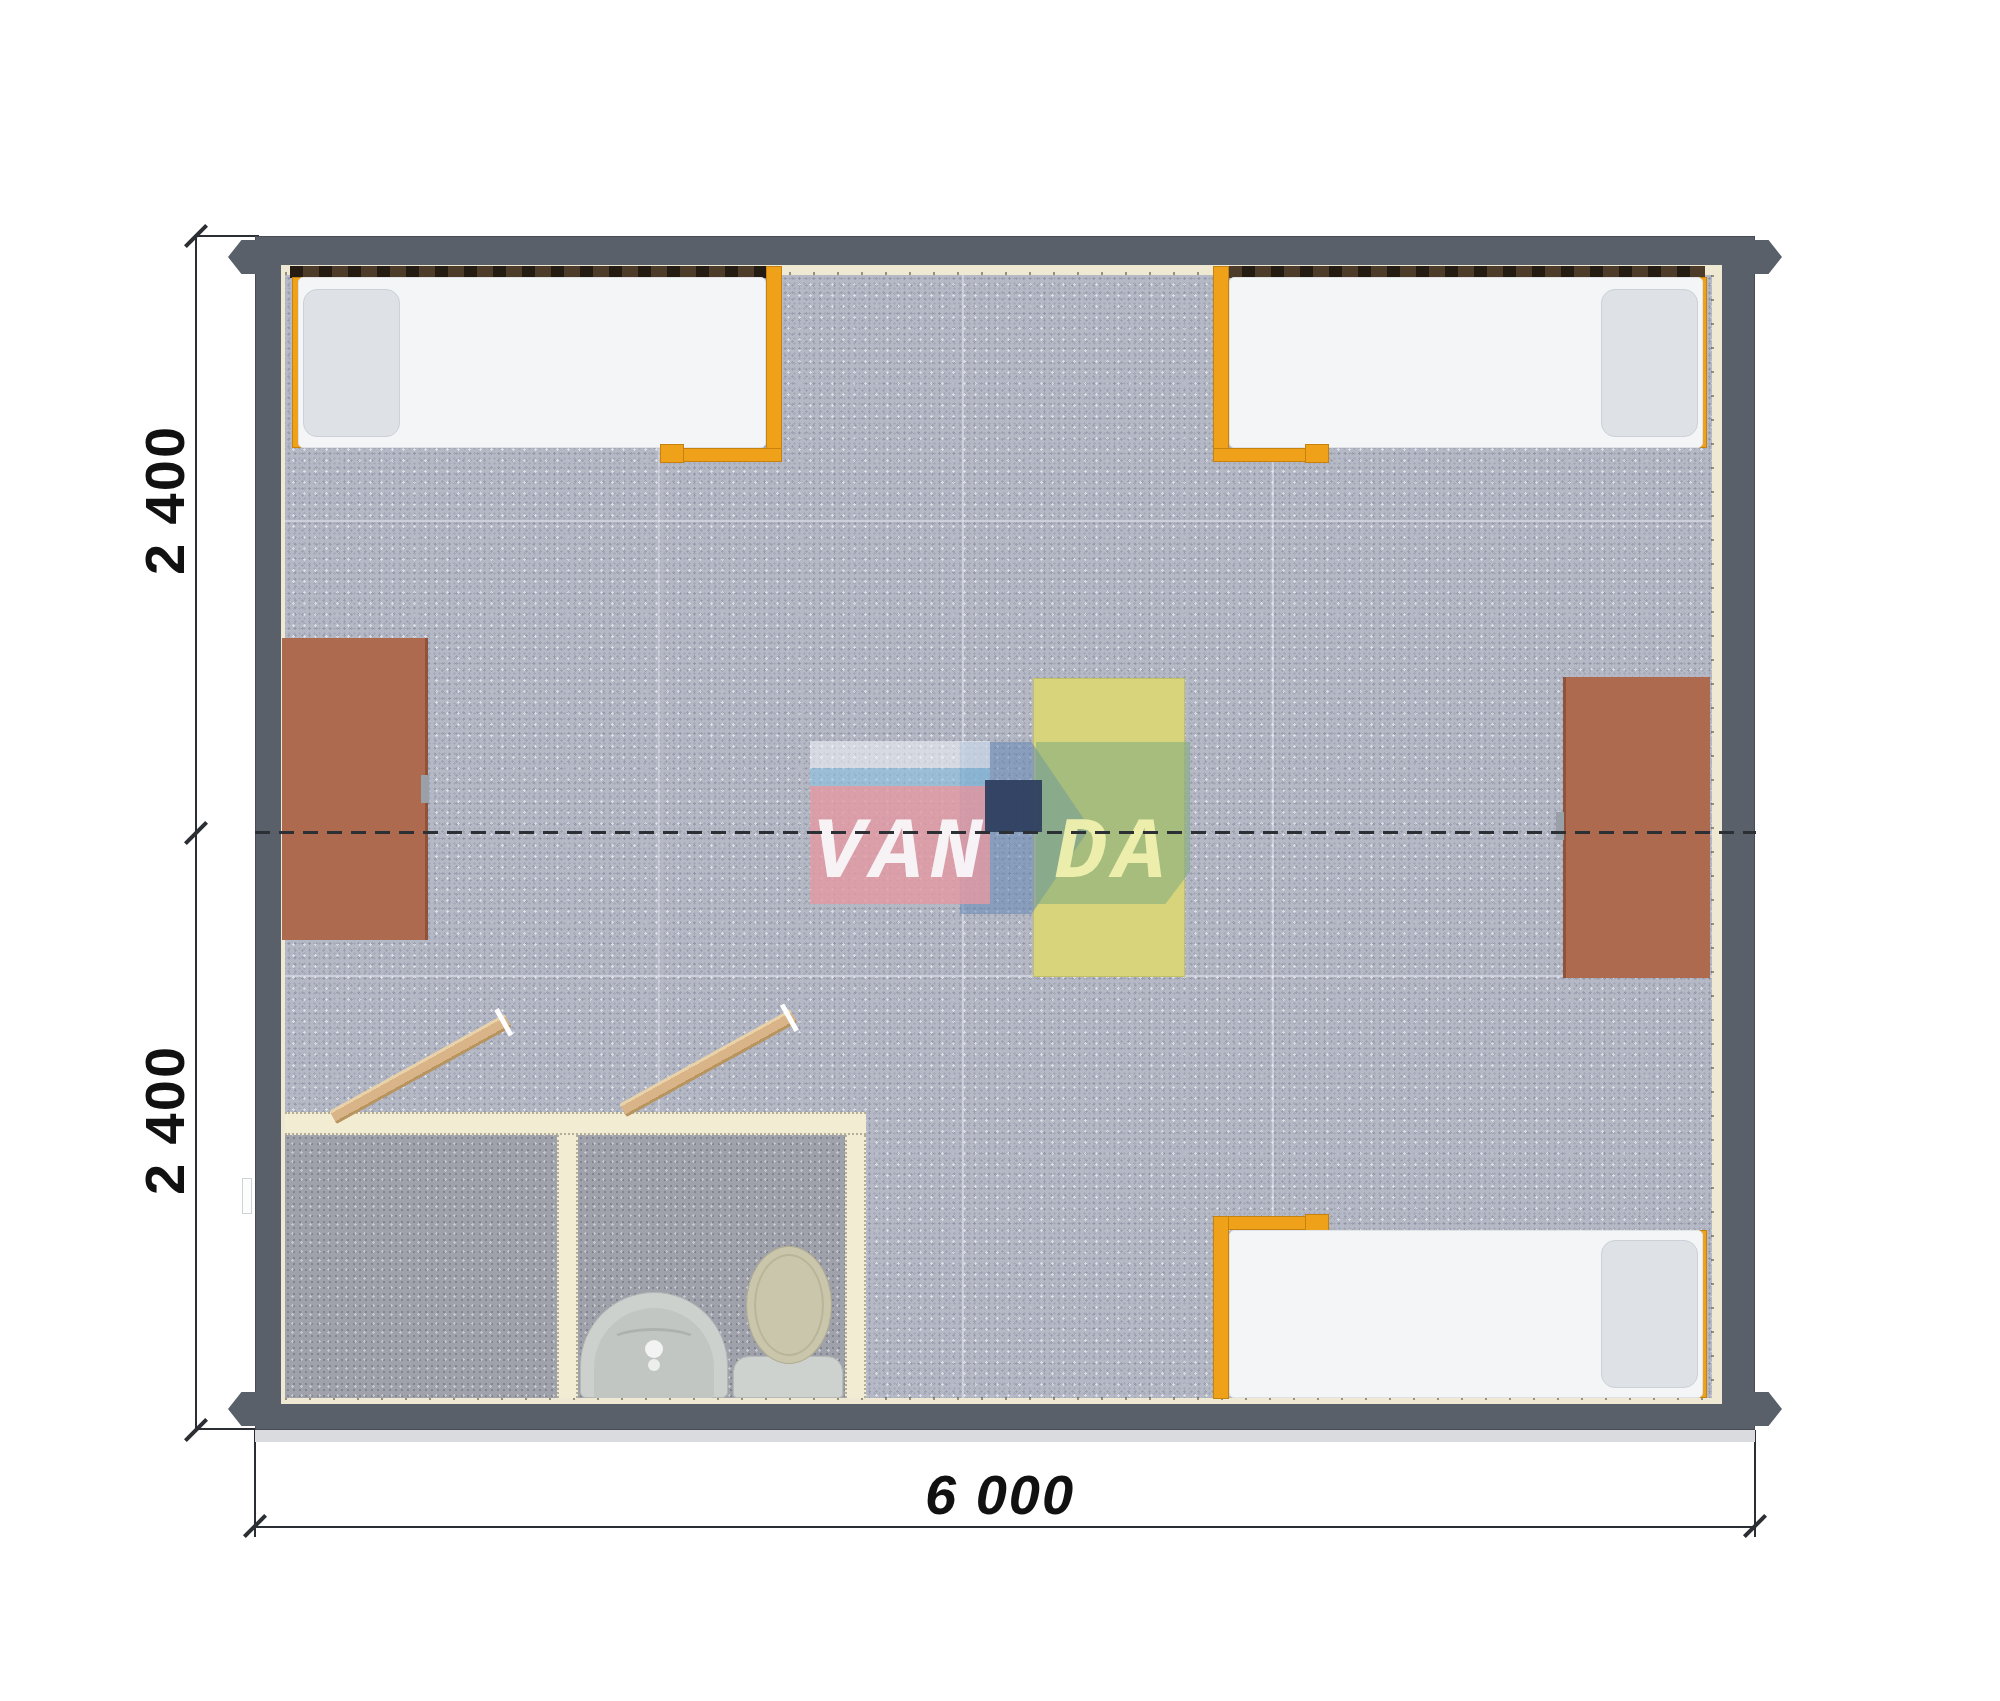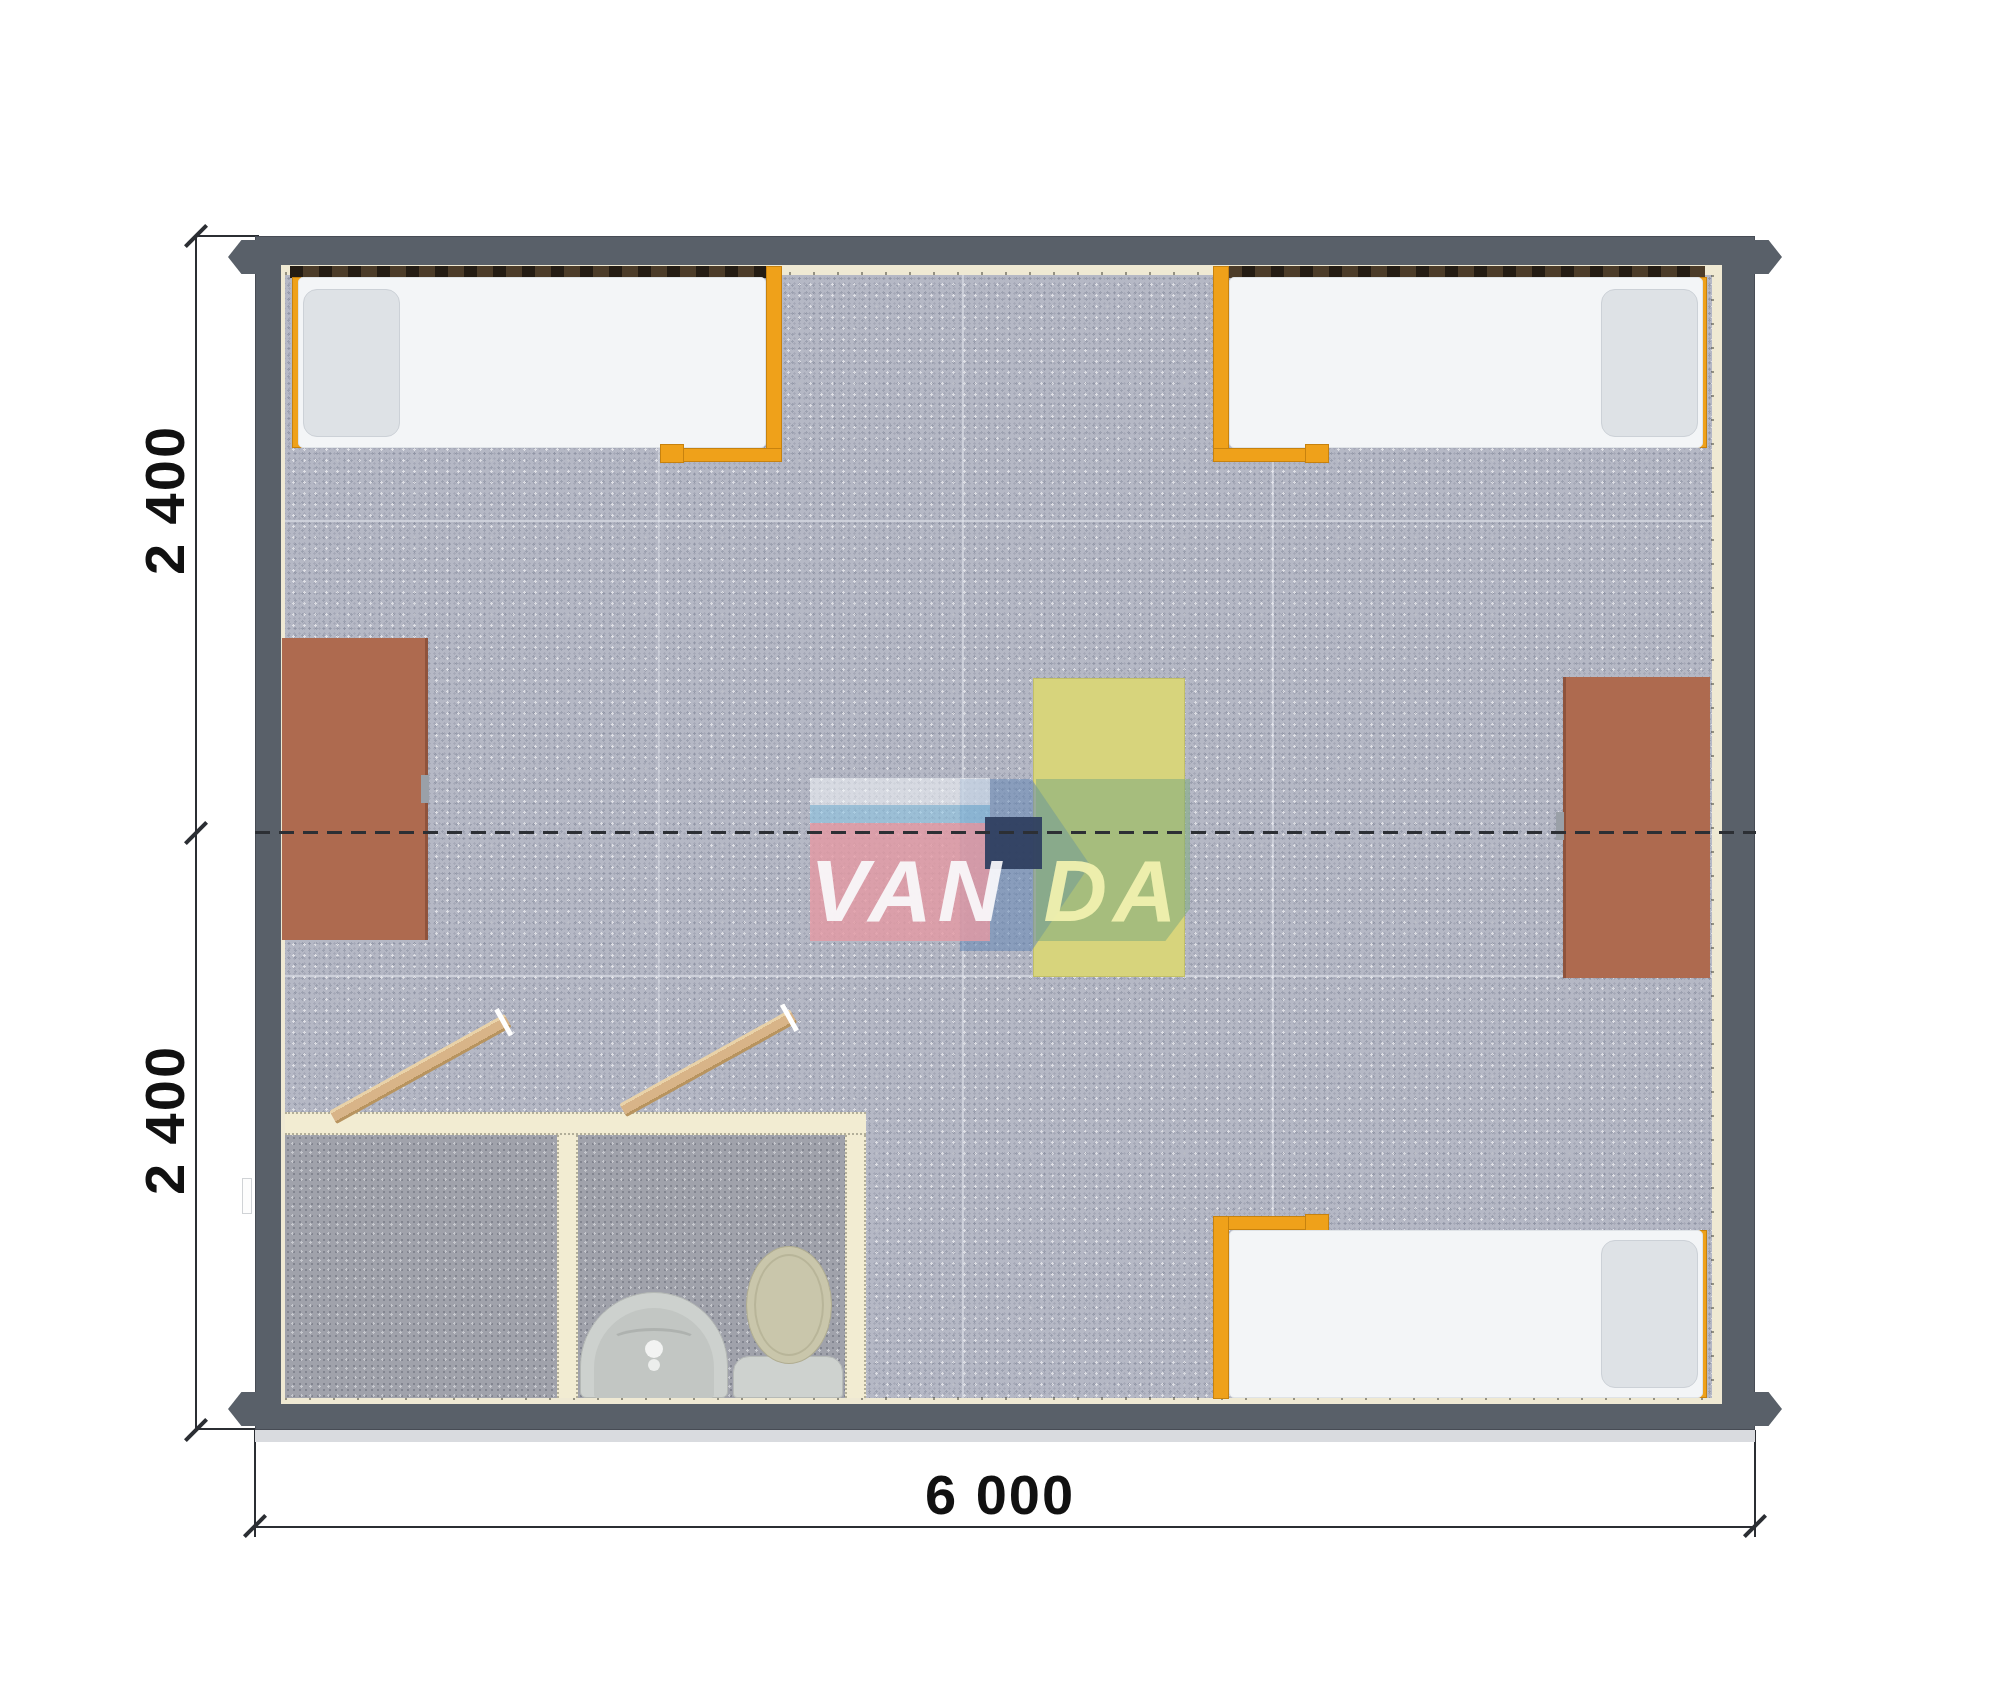--- a/index.html
+++ b/index.html
@@ -58,21 +58,21 @@
   <div class="abs tick45" style="left:194px;top:818px;"></div>
   <div class="abs tick45" style="left:194px;top:1415px;"></div>
   <div class="abs dimtext" style="left:42px;top:470px;width:240px;height:60px;transform:rotate(-90deg);">2 400</div>
   <div class="abs dimtext" style="left:42px;top:1090px;width:240px;height:60px;transform:rotate(-90deg);">2 400</div>
 
   <div class="abs dimline" style="left:255px;top:1526px;width:1501px;height:2px;"></div>
   <div class="abs dimline" style="left:254px;top:1430px;width:2px;height:107px;"></div>
   <div class="abs dimline" style="left:1754px;top:1430px;width:2px;height:107px;"></div>
   <div class="abs tick45" style="left:253px;top:1511px;"></div>
   <div class="abs tick45" style="left:1753px;top:1511px;"></div>
-  <div class="abs dimtext" style="left:850px;top:1462px;width:300px;height:60px;">6 000</div>
+  <div class="abs dimtext" style="left:850px;top:1462px;width:300px;height:60px;font-style:italic;">6 000</div>
 
   <div class="abs wall" style="left:255px;top:236px;width:1500px;height:1194px;"></div>
   <div class="abs liner" style="left:281px;top:265px;width:1441px;height:1139px;"></div>
   <div class="abs floor-tex" style="left:285px;top:275px;width:1427px;height:1123px;"></div>
 
   <div class="abs ticksH" style="left:285px;top:272px;width:1427px;height:3px;"></div>
   <div class="abs ticksH" style="left:285px;top:1397px;width:1427px;height:3px;"></div>
   <div class="abs ticksV" style="left:1711px;top:275px;width:3px;height:1123px;"></div>
 
   <div class="abs seamv" style="left:658px;top:275px;height:837px;"></div>
@@ -136,21 +136,21 @@
   <div class="abs cream-wall" style="left:557px;top:1135px;width:21px;height:263px;border:none;border-left:2px dotted rgba(100,100,85,.45);border-right:2px dotted rgba(100,100,85,.45);"></div>
   <div class="abs cream-wall" style="left:845px;top:1135px;width:21px;height:263px;border:none;border-left:2px dotted rgba(100,100,85,.45);border-right:2px dotted rgba(100,100,85,.45);"></div>
 
   <div class="abs door" style="left:333px;top:1110px;width:200px;transform:rotate(-29deg);transform-origin:0 50%;">
     <span style="position:absolute;right:2px;top:-8px;width:5px;height:30px;background:#ffffff;display:block;"></span>
   </div>
   <div class="abs door" style="left:623px;top:1103px;width:195px;transform:rotate(-29deg);transform-origin:0 50%;">
     <span style="position:absolute;right:2px;top:-8px;width:5px;height:30px;background:#ffffff;display:block;"></span>
   </div>
 
-  <div class="abs" style="left:780px;top:769px;width:430px;height:190px;">
+  <div class="abs" style="left:780px;top:732px;width:430px;height:190px;font-family:Liberation Mono, monospace;">
     <div style="position:absolute;left:180px;top:10px;width:130px;height:172px;background:rgba(100,135,180,.55);clip-path:polygon(0 0,55% 0,100% 50%,55% 100%,0 100%);"></div>
     <div style="position:absolute;left:30px;top:9px;width:180px;height:27px;background:rgba(242,246,250,.55);"></div>
     <div style="position:absolute;left:30px;top:36px;width:180px;height:18px;background:rgba(140,195,225,.6);"></div>
     <div style="position:absolute;left:30px;top:54px;width:180px;height:118px;background:rgba(227,154,163,.82);"></div>
     <div style="position:absolute;left:256px;top:10px;width:154px;height:162px;background:rgba(125,170,125,.55);clip-path:polygon(0 0,100% 0,100% 80%,84% 100%,0 100%);"></div>
     <div style="position:absolute;left:205px;top:48px;width:57px;height:52px;background:rgba(47,63,96,.95);"></div>
     <div class="letters" style="position:absolute;left:30px;top:78px;width:180px;text-align:center;color:rgba(250,250,252,.92);">VAN</div>
     <div class="letters" style="position:absolute;left:256px;top:78px;width:154px;text-align:center;color:rgba(240,240,175,.95);">DA</div>
   </div>
 

